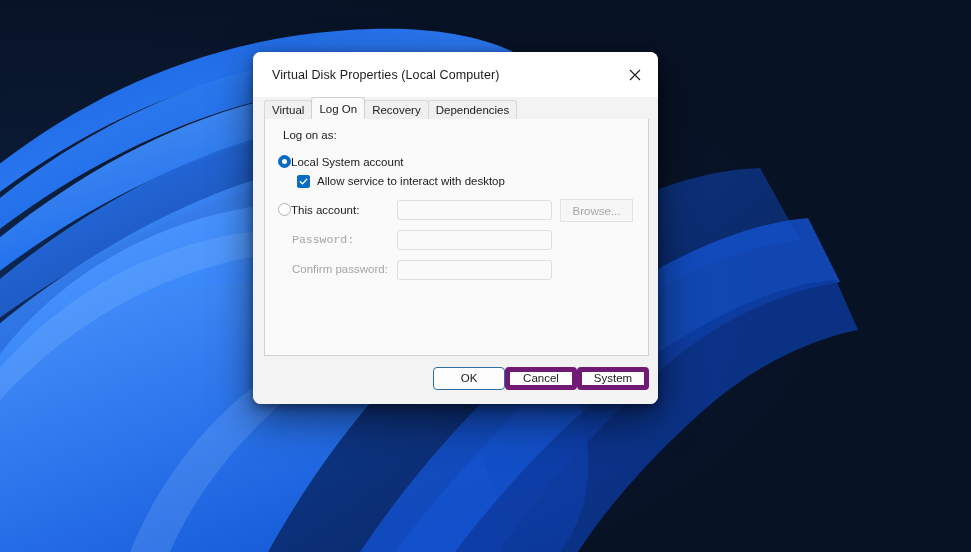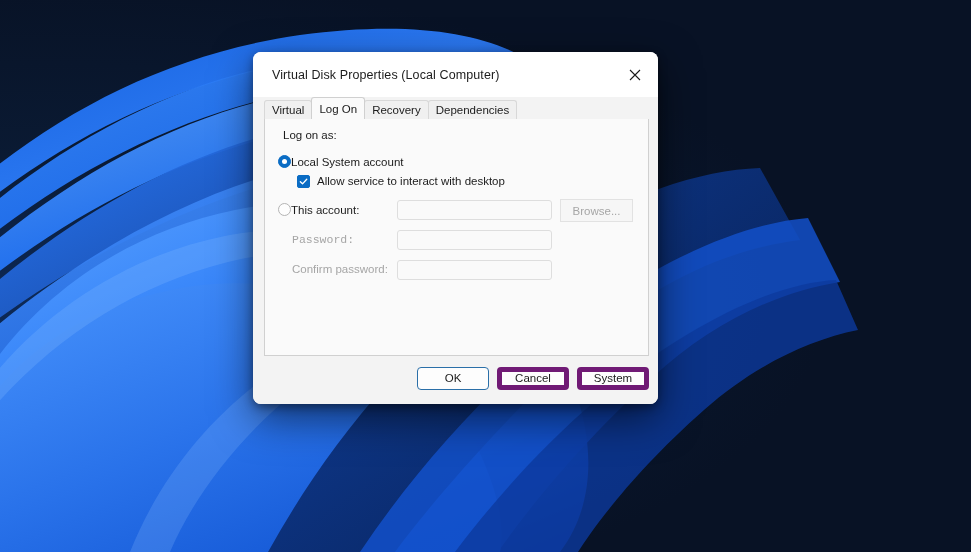--- a/index.html
+++ b/index.html
@@ -215,21 +215,21 @@
     cursor: default;
   }
 
   
   .footer {
     flex: 0 0 auto;
     height: 48px;
     display: flex;
     align-items: center;
     justify-content: flex-end;
-    gap: 8px;
+    gap: 0;
     padding: 0 9px 4px 0;
     background: #f3f3f3;
   }
   .dlg-btn {
     width: 72px; height: 23px;
     background: #fdfdfd;
     border: 5px solid #701a75;
     border-radius: 4px;
     font-family: "Liberation Sans", sans-serif;
     font-size: 11.5px;

